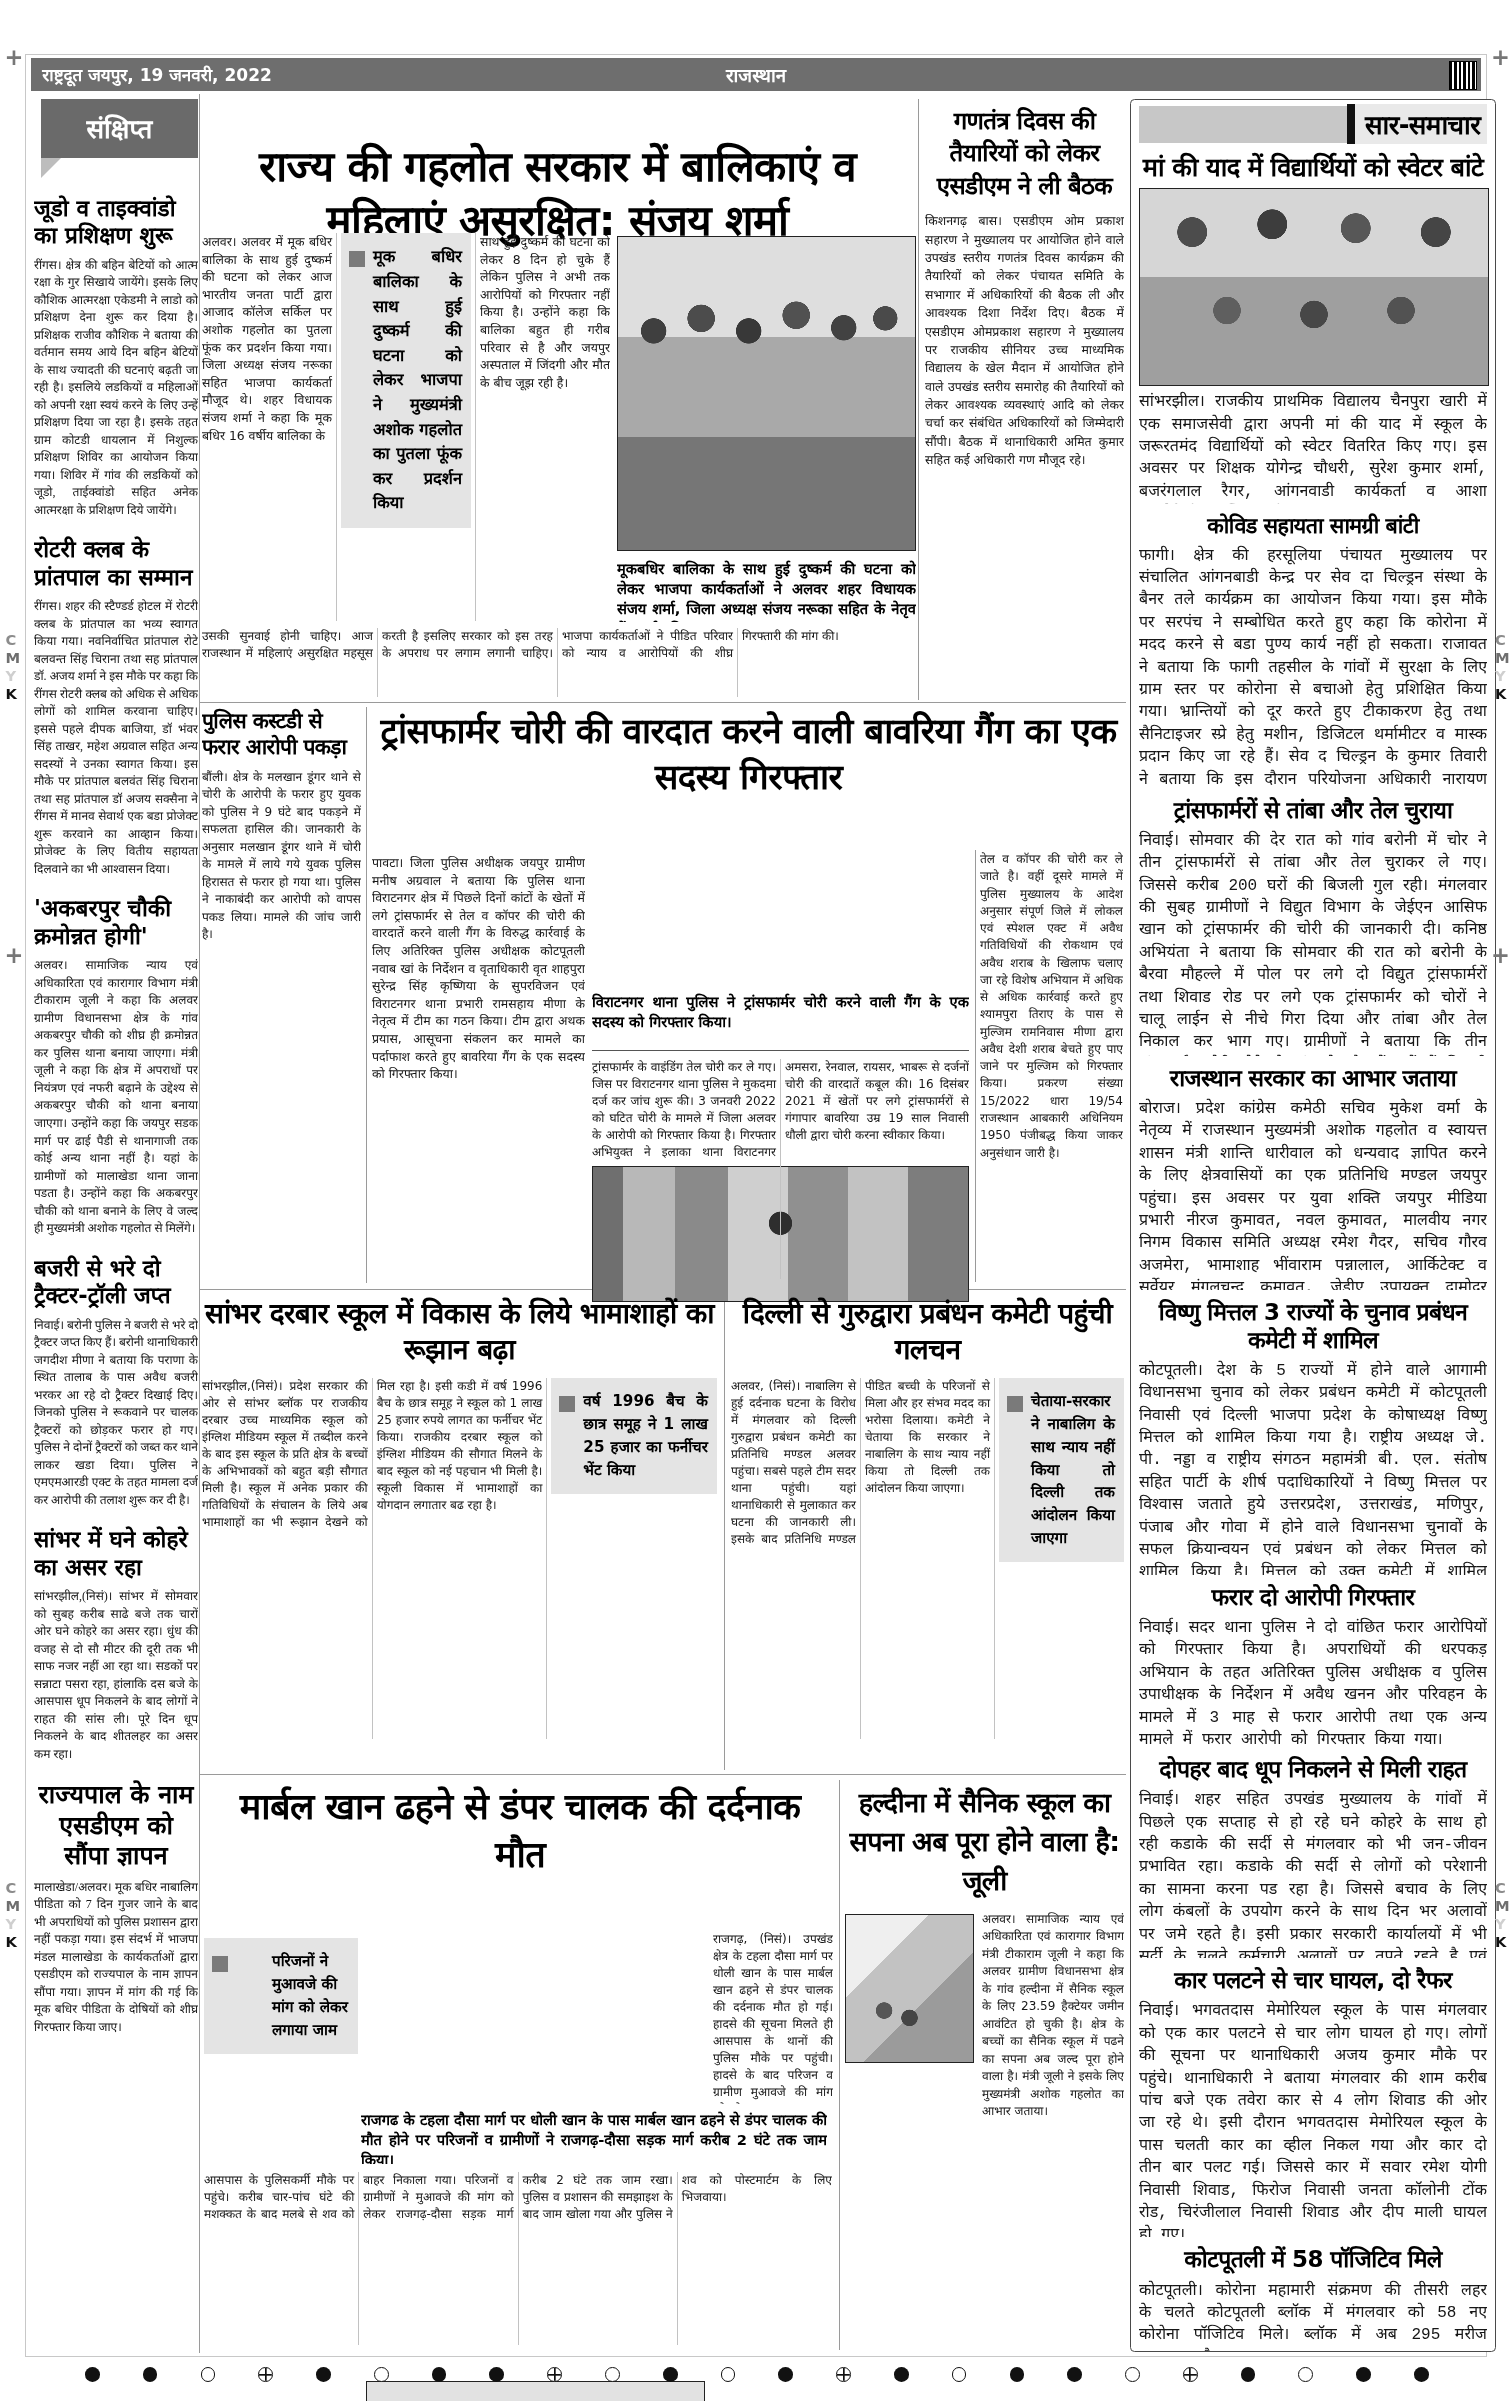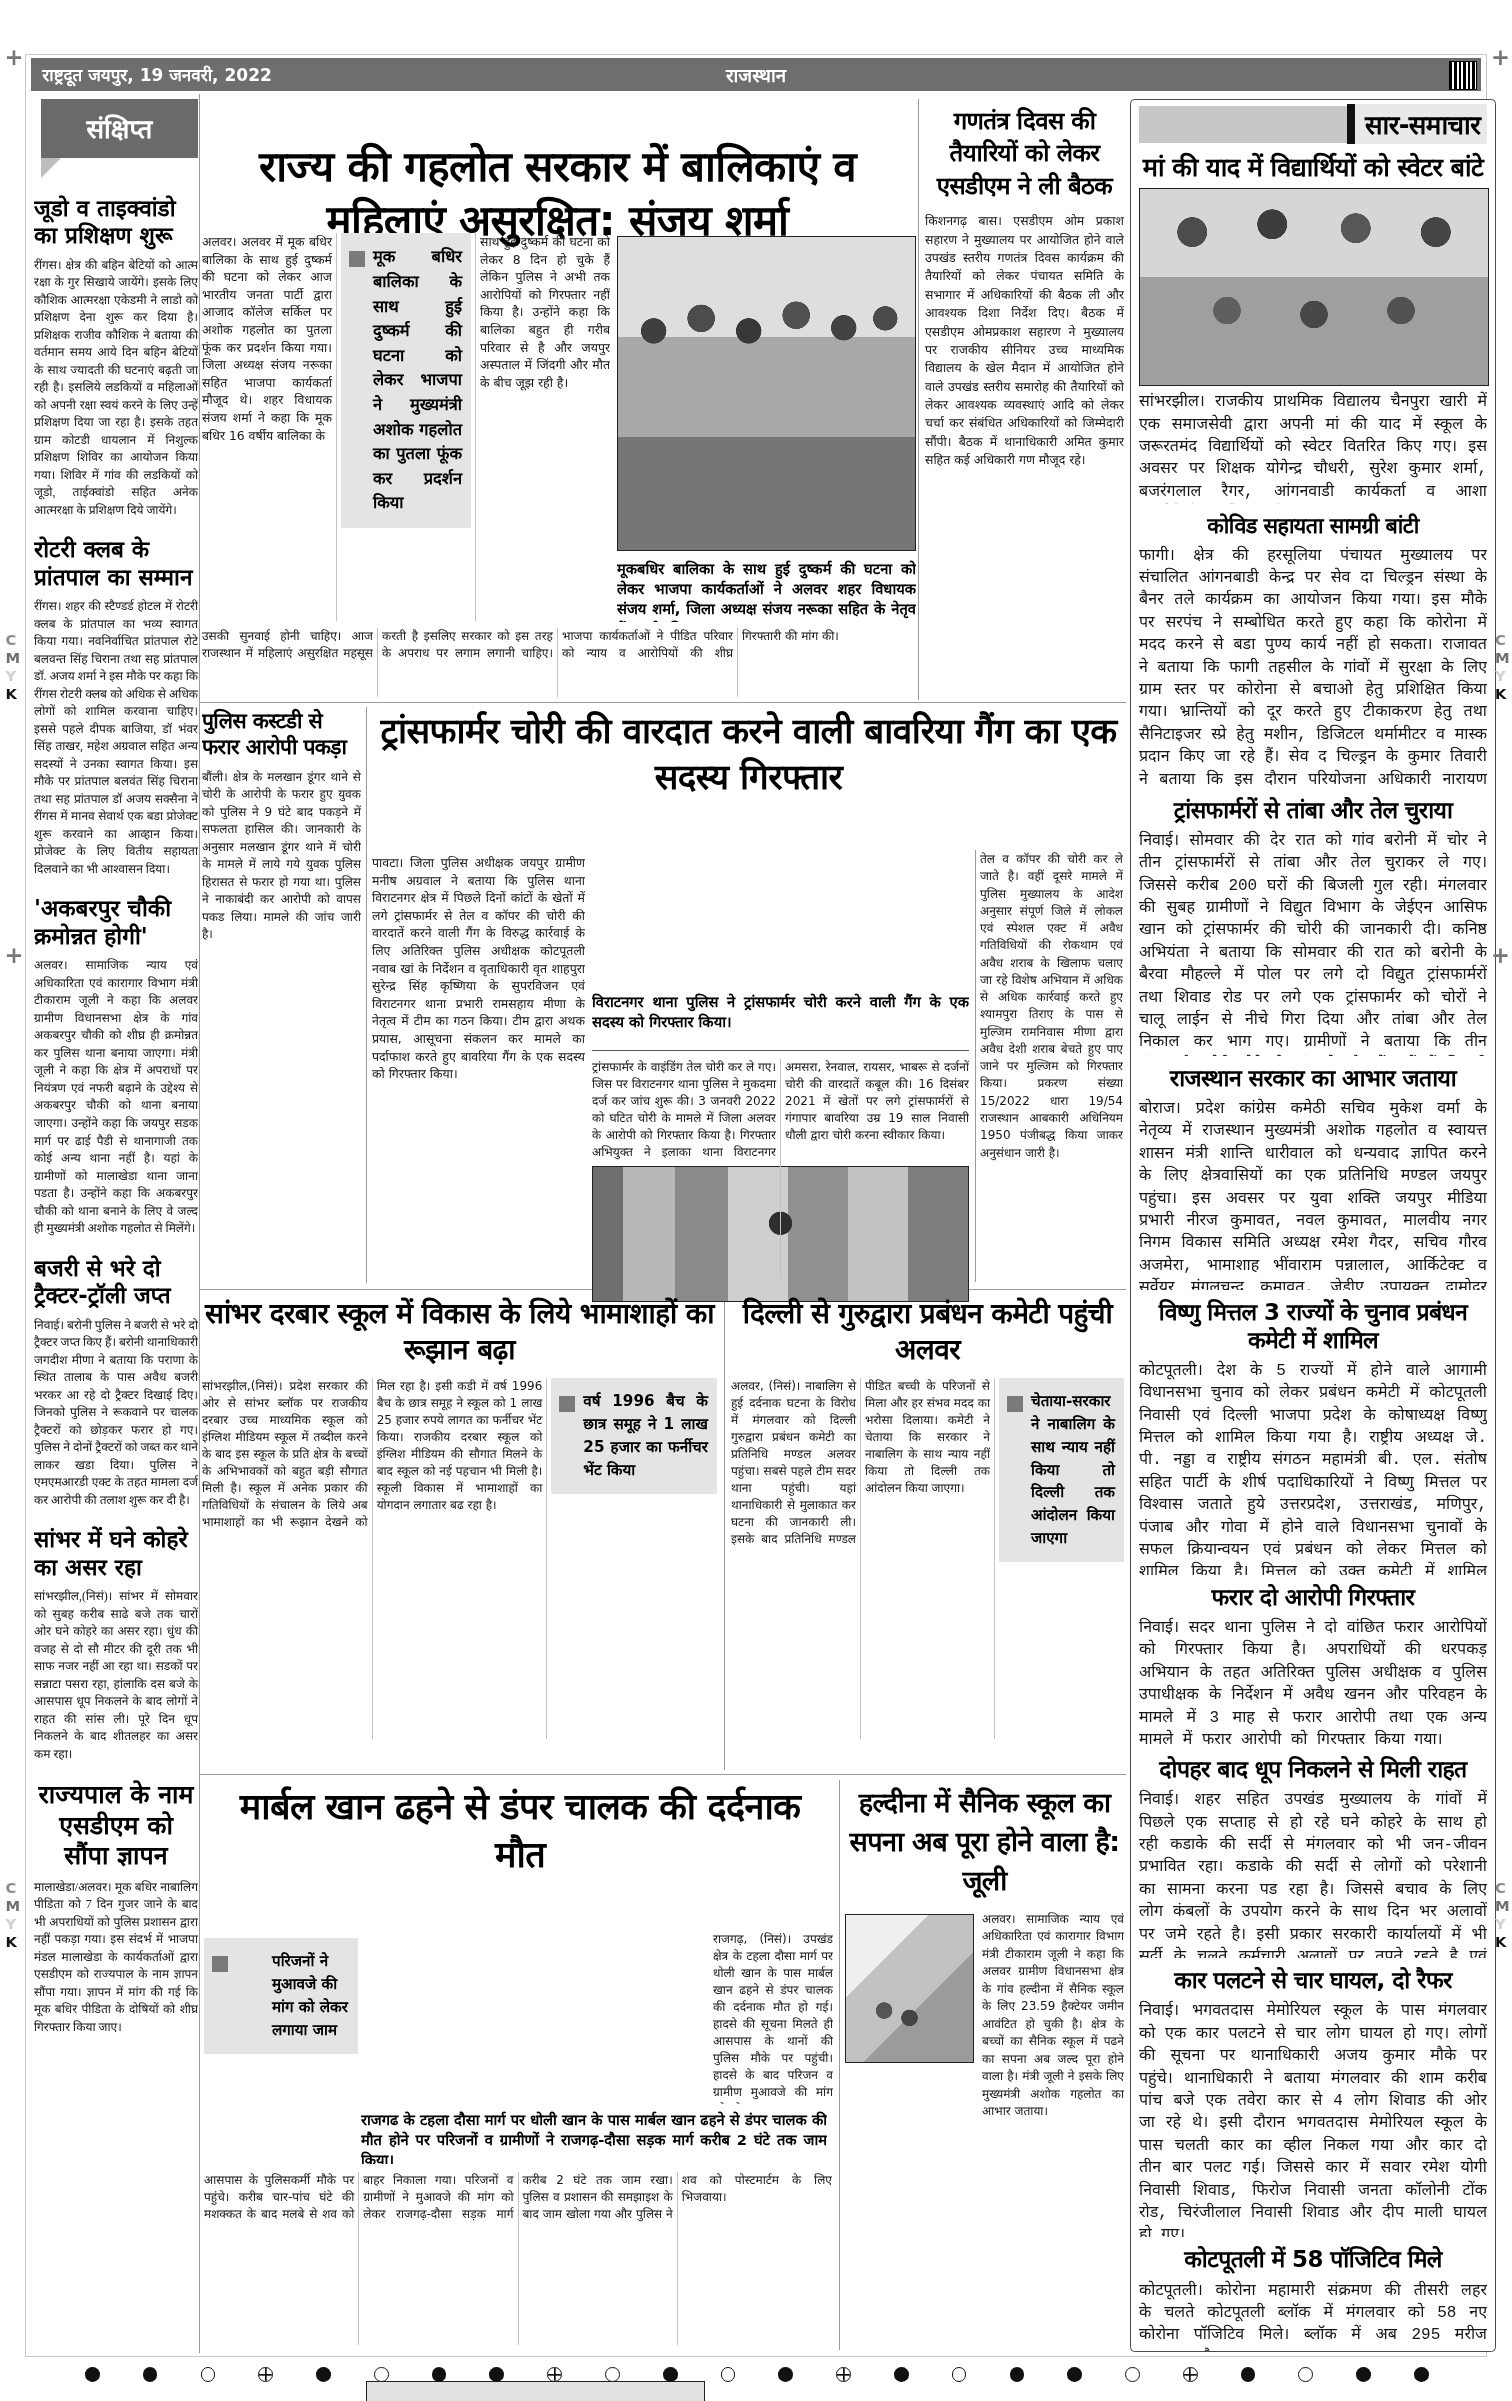--- a/index.html
+++ b/index.html
@@ -185,21 +185,21 @@
     <div class="bodytext cols3" style="height:361px;font-size:12px;">
       <span>सांभरझील,(निसं)। प्रदेश सरकार की ओर से सांभर ब्लॉक पर राजकीय दरबार उच्च माध्यमिक स्कूल को इंग्लिश मीडियम स्कूल में तब्दील करने के बाद इस स्कूल के प्रति क्षेत्र के बच्चों के अभिभावकों को बहुत बड़ी सौगात मिली है। स्कूल में अनेक प्रकार की गतिविधियों के संचालन के लिये अब भामाशाहों का भी रूझान देखने को मिल रहा है। इसी कडी में वर्ष 1996 बैच के छात्र समूह ने स्कूल को 1 लाख 25 हजार रुपये लागत का फर्नीचर भेंट किया। राजकीय दरबार स्कूल को इंग्लिश मीडियम की सौगात मिलने के बाद स्कूल को नई पहचान भी मिली है। स्कूली विकास में भामाशाहों का योगदान लगातार बढ रहा है।</span>
       <div class="pullquote" style="font-size:15.2px;">
         <span class="pq-bullet"></span>
         <span>वर्ष 1996 बैच के छात्र समूह ने 1 लाख 25 हजार का फर्नीचर भेंट किया</span>
       </div>
     </div>
   </div>
 
   <div class="abs" style="left:731px;top:1296px;width:393px;height:473px;overflow:hidden;">
-    <div class="headline" style="font-size:28px;line-height:1.3;margin-bottom:9px;">दिल्ली से गुरुद्वारा प्रबंधन कमेटी पहुंची अलवर</div>
+    <div class="headline" style="font-size:28px;line-height:1.3;margin-bottom:9px;">दिल्ली से गुरुद्वारा प्रबंधन कमेटी पहुंची गलचन</div>
     <div class="bodytext cols3" style="height:361px;font-size:12px;">
       <span>अलवर, (निसं)। नाबालिग से हुई दर्दनाक घटना के विरोध में मंगलवार को दिल्ली गुरुद्वारा प्रबंधन कमेटी का प्रतिनिधि मण्डल अलवर पहुंचा। सबसे पहले टीम सदर थाना पहुंची। यहां थानाधिकारी से मुलाकात कर घटना की जानकारी ली। इसके बाद प्रतिनिधि मण्डल पीडित बच्ची के परिजनों से मिला और हर संभव मदद का भरोसा दिलाया। कमेटी ने चेताया कि सरकार ने नाबालिग के साथ न्याय नहीं किया तो दिल्ली तक आंदोलन किया जाएगा।</span>
       <div class="pullquote" style="font-size:15.2px;">
         <span class="pq-bullet"></span>
         <span>चेताया-सरकार ने नाबालिग के साथ न्याय नहीं किया तो दिल्ली तक आंदोलन किया जाएगा</span>
       </div>
     </div>
   </div>
 
   <div class="abs headline" style="left:215px;top:1783px;width:610px;font-size:36px;line-height:1.32;">मार्बल खान ढहने से डंपर चालक की दर्दनाक मौत</div>

